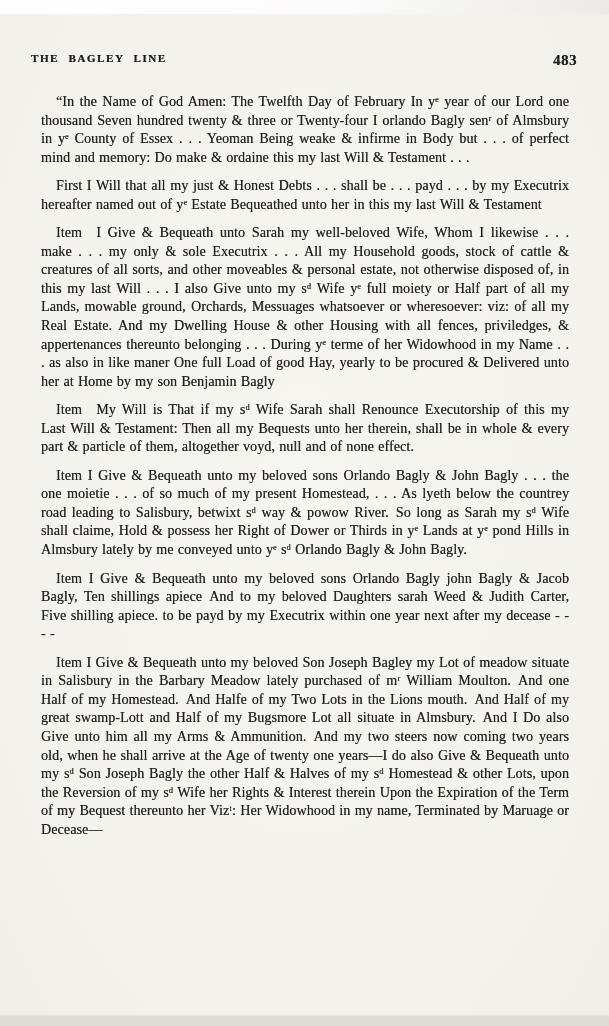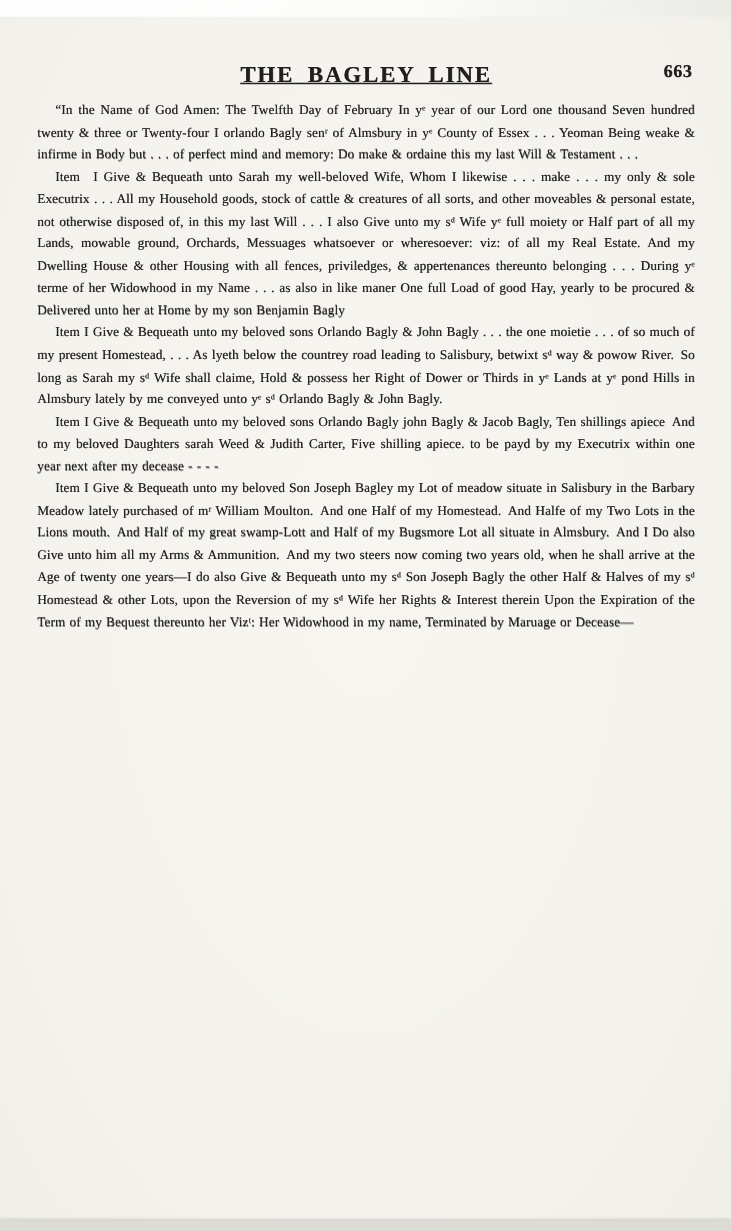--- a/index.html
+++ b/index.html
@@ -35,67 +35,67 @@
   .running-head {
     position: absolute;
     top: 52px;
     left: 31px;
     right: 30px;
     height: 20px;
   }
   .head-title {
     position: absolute;
     left: 0; right: 0;
-    text-align: center;
-    font-size: 19px;
+    font-size: 11px;
     font-weight: bold;
     letter-spacing: 1.6px;
     word-spacing: 5px;
     text-shadow: 0.35px 0.25px 0 rgba(33,31,28,0.75);
-    text-decoration: underline;
   }
   .page-number {
     position: absolute;
     right: 2px;
     font-size: 15px;
     font-weight: bold;
     letter-spacing: 0.5px;
     text-shadow: 0.35px 0.25px 0 rgba(33,31,28,0.75);
   }
   .body-text {
     position: absolute;
     top: 83px;
     left: 31px;
     width: 548px;
   }
   .body-text p {
-    margin: 0;
+    margin: 10px;
     padding: 0;
-    font-size: 11px;
+    font-size: 14px;
     line-height: 18.55px;
     text-align: justify;
     text-indent: 15px;
     letter-spacing: 0.1px;
     word-spacing: 0.6px;
     text-shadow: 0.3px 0.2px 0 rgba(33,31,28,0.65);
   }
 </style>
 </head>
 <body>
 
 <div class="page">
   <div class="top-edge"></div>
 
   <div class="running-head">
     <span class="head-title">THE BAGLEY LINE</span>
-    <span class="page-number">663</span>
+    <span class="page-number">483</span>
   </div>
 
   <main class="body-text" id="paragraphs">
       <p>“In the Name of God Amen: The Twelfth Day of February In yᵉ year of our Lord one thousand Seven hundred twenty &amp; three or Twenty-four I orlando Bagly senʳ of Almsbury in yᵉ County of Essex . . . Yeoman Being weake &amp; infirme in Body but . . . of perfect mind and memory: Do make &amp; ordaine this my last Will &amp; Testament . . .</p>
+      <p>First I Will that all my just &amp; Honest Debts . . . shall be . . . payd . . . by my Executrix hereafter named out of yᵉ Estate Bequeathed unto her in this my last Will &amp; Testament</p>
       <p>Item I Give &amp; Bequeath unto Sarah my well-beloved Wife, Whom I likewise . . . make . . . my only &amp; sole Executrix . . . All my Household goods, stock of cattle &amp; creatures of all sorts, and other moveables &amp; personal estate, not otherwise disposed of, in this my last Will . . . I also Give unto my sᵈ Wife yᵉ full moiety or Half part of all my Lands, mowable ground, Orchards, Messuages whatsoever or wheresoever: viz: of all my Real Estate. And my Dwelling House &amp; other Housing with all fences, priviledges, &amp; appertenances thereunto belonging . . . During yᵉ terme of her Widowhood in my Name . . . as also in like maner One full Load of good Hay, yearly to be procured &amp; Delivered unto her at Home by my son Benjamin Bagly</p>
+      <p>Item My Will is That if my sᵈ Wife Sarah shall Renounce Executorship of this my Last Will &amp; Testament: Then all my Bequests unto her therein, shall be in whole &amp; every part &amp; particle of them, altogether voyd, null and of none effect.</p>
       <p>Item I Give &amp; Bequeath unto my beloved sons Orlando Bagly &amp; John Bagly . . . the one moietie . . . of so much of my present Homestead, . . . As lyeth below the countrey road leading to Salisbury, betwixt sᵈ way &amp; powow River. So long as Sarah my sᵈ Wife shall claime, Hold &amp; possess her Right of Dower or Thirds in yᵉ Lands at yᵉ pond Hills in Almsbury lately by me conveyed unto yᵉ sᵈ Orlando Bagly &amp; John Bagly.</p>
       <p>Item I Give &amp; Bequeath unto my beloved sons Orlando Bagly john Bagly &amp; Jacob Bagly, Ten shillings apiece And to my beloved Daughters sarah Weed &amp; Judith Carter, Five shilling apiece. to be payd by my Executrix within one year next after my decease - - - -</p>
       <p>Item I Give &amp; Bequeath unto my beloved Son Joseph Bagley my Lot of meadow situate in Salisbury in the Barbary Meadow lately purchased of mʳ William Moulton. And one Half of my Homestead. And Halfe of my Two Lots in the Lions mouth. And Half of my great swamp-Lott and Half of my Bugsmore Lot all situate in Almsbury. And I Do also Give unto him all my Arms &amp; Ammunition. And my two steers now coming two years old, when he shall arrive at the Age of twenty one years—I do also Give &amp; Bequeath unto my sᵈ Son Joseph Bagly the other Half &amp; Halves of my sᵈ Homestead &amp; other Lots, upon the Reversion of my sᵈ Wife her Rights &amp; Interest therein Upon the Expiration of the Term of my Bequest thereunto her Vizᵗ: Her Widowhood in my name, Terminated by Maruage or Decease—</p>
     </main>
 
   <div class="bottom-edge"></div>
 </div>
 
 </body></html>

